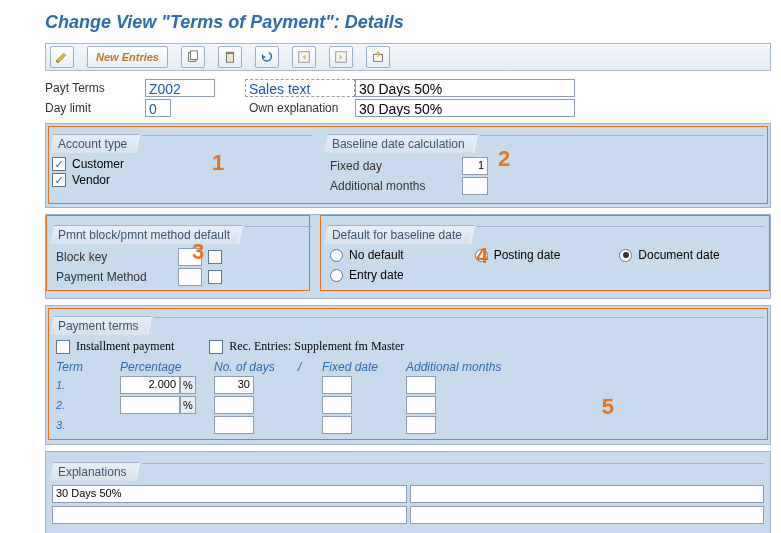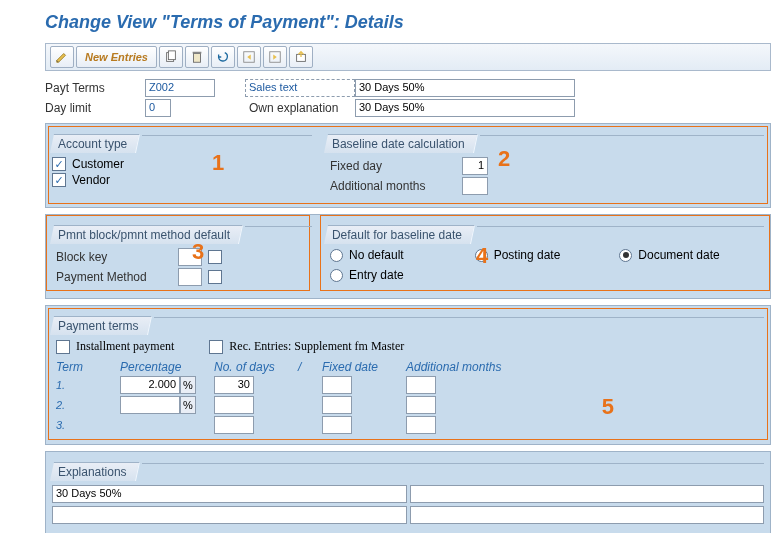--- a/index.html
+++ b/index.html
@@ -18,21 +18,21 @@
     font-weight: bold;
     padding: 6px 0 10px 0;
     font-style: italic;
   }
   .toolbar {
     background: linear-gradient(#f4f7fb, #e3ecf5);
     border: 1px solid #a9b9cc;
     padding: 2px 4px;
     display: flex;
     align-items: center;
-    gap: 2px;
+    gap: 13px;
   }
   .tb-btn {
     display: inline-flex;
     align-items: center;
     justify-content: center;
     border: 1px solid #9fafc3;
     background: linear-gradient(#ffffff, #e8eef6);
     height: 22px;
     min-width: 24px;
     padding: 0 4px;
@@ -49,21 +49,21 @@
     grid-template-columns: 100px 70px 30px 110px 220px;
     row-gap: 2px;
     align-items: center;
   }
   .hlabel { color: #333; padding: 2px 0;}
   .hval {
     background: #fff;
     border: 1px solid #8d9cae;
     height: 18px;
     padding: 1px 3px;
-    font-size: 11px;
+    font-size: 14px;
     overflow: hidden;
   }
   .hval.dashed { border-style: dashed; color: #1e5aa0; font-weight: normal;}
   .panel-area {
     background: #c8dbec;
     border: 1px solid #9fb3c8;
     margin-top: 6px;
     padding: 6px 6px 10px 6px;
     position: relative;
   }

